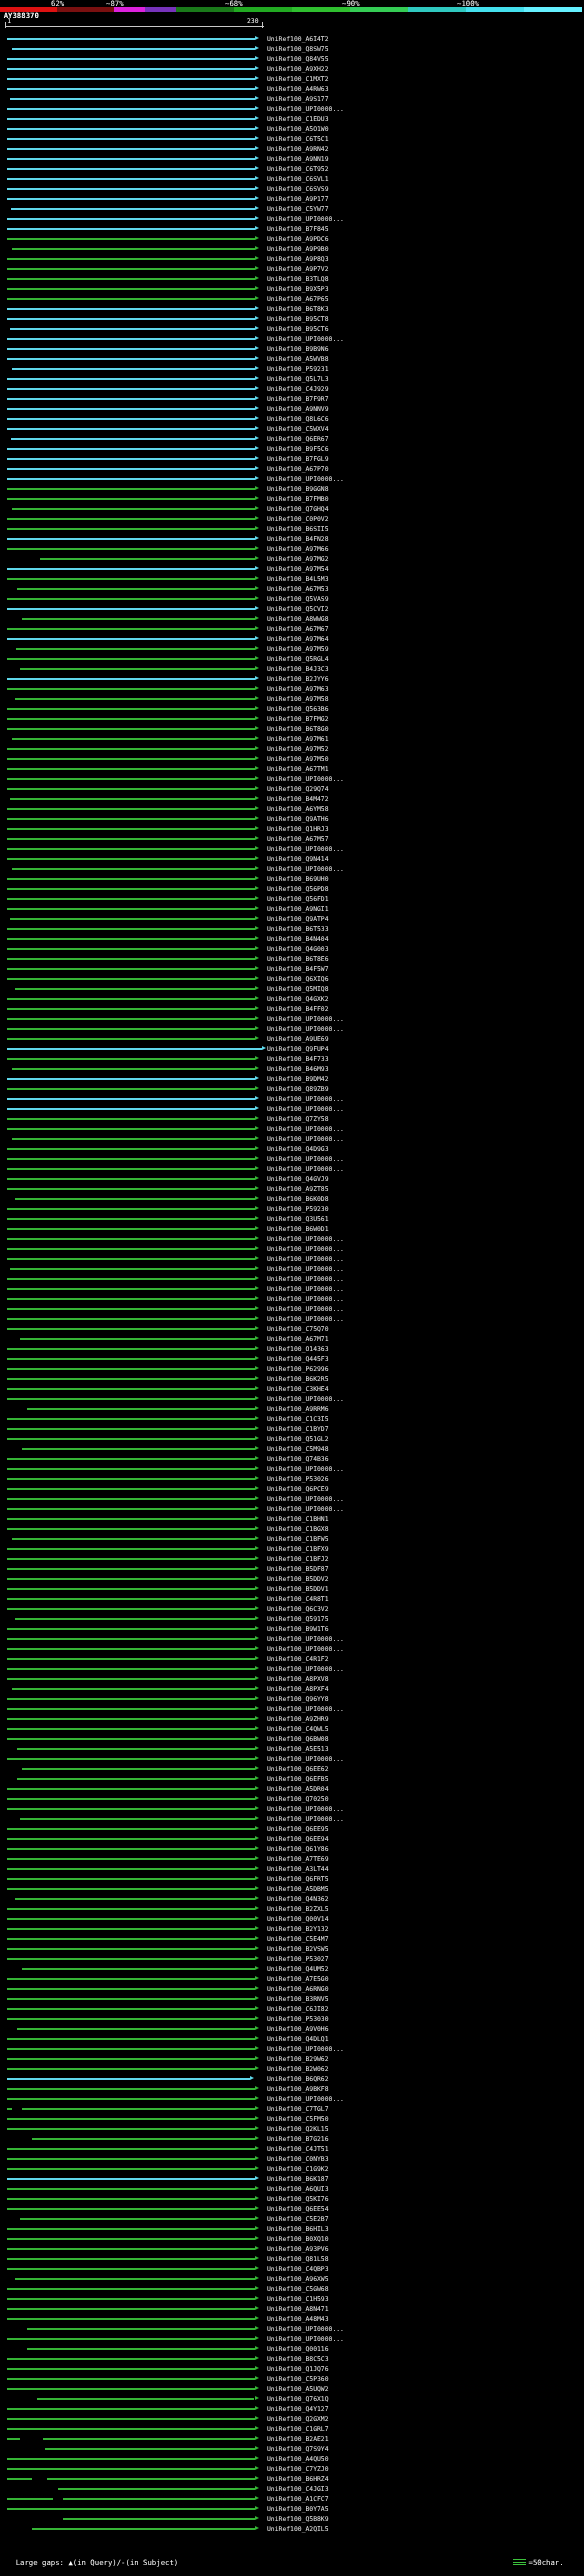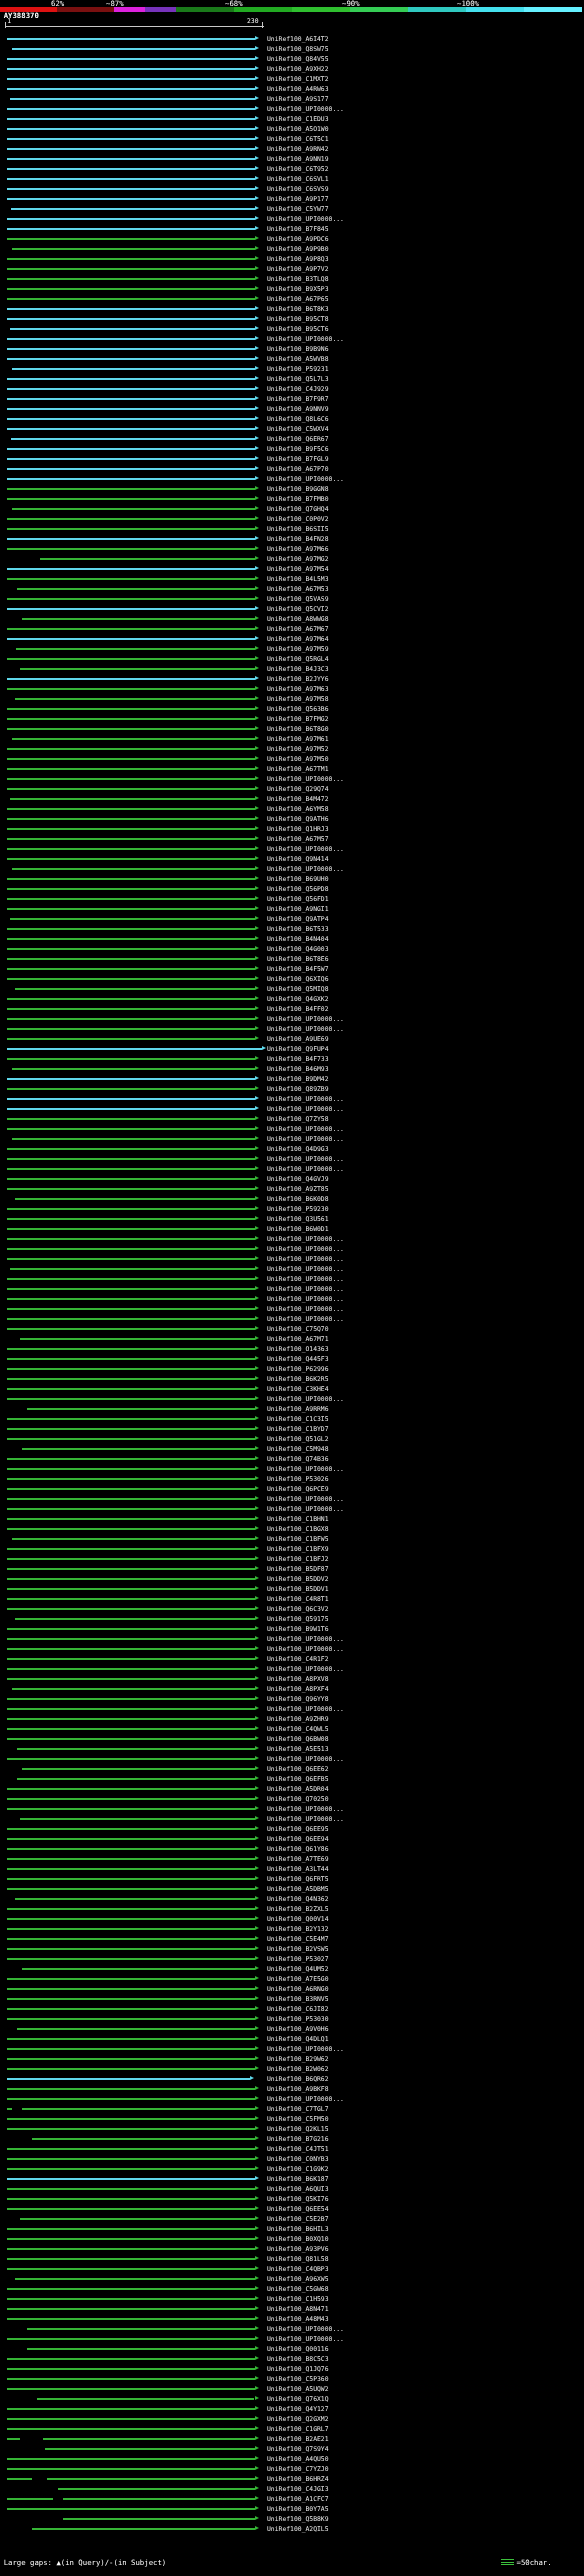--- a/index.html
+++ b/index.html
@@ -20,21 +20,21 @@
   .ruler-label.start{left:7.3px;}
   .ruler-label.end{left:247px;}
   
   .rows{position:absolute;top:34px;left:0;width:585px;}
   .row{position:relative;height:10px;}
   .bar{position:absolute;top:3.7px;height:2.7px;}
   .arrow{position:absolute;top:1.8px;width:0;height:0;border-top:2.7px solid transparent;border-bottom:2.7px solid transparent;border-left:4.6px solid;}
   .gap{position:absolute;top:3.7px;height:2.7px;background:#000;}
   .lbl{position:absolute;left:267px;top:1.8px;font-size:6.4px;line-height:7.3px;color:#e9e9e9;white-space:nowrap;}
   
-  .footer{position:absolute;top:2558px;left:0;width:562px;height:12.8px;color:#fff;font-size:7.3px;line-height:9.1px;}
+  .footer{position:absolute;top:2558px;left:12px;width:562px;height:12.8px;color:#fff;font-size:7.3px;line-height:9.1px;}
   .gaps-legend{position:absolute;left:3.7px;top:0;}
   .unit-legend{position:absolute;left:501px;top:0;display:flex;align-items:center;gap:2.7px;}
   .unit-box{display:inline-block;width:12.8px;height:6.4px;background:repeating-linear-gradient(to bottom,#3cc13c 0px,#3cc13c 0.9px,#000 0.9px,#000 2.7px);}
 </style>
 </head>
 <body>
 
 <div class="screen">
   <div class="header">
     <div class="scale-labels">

